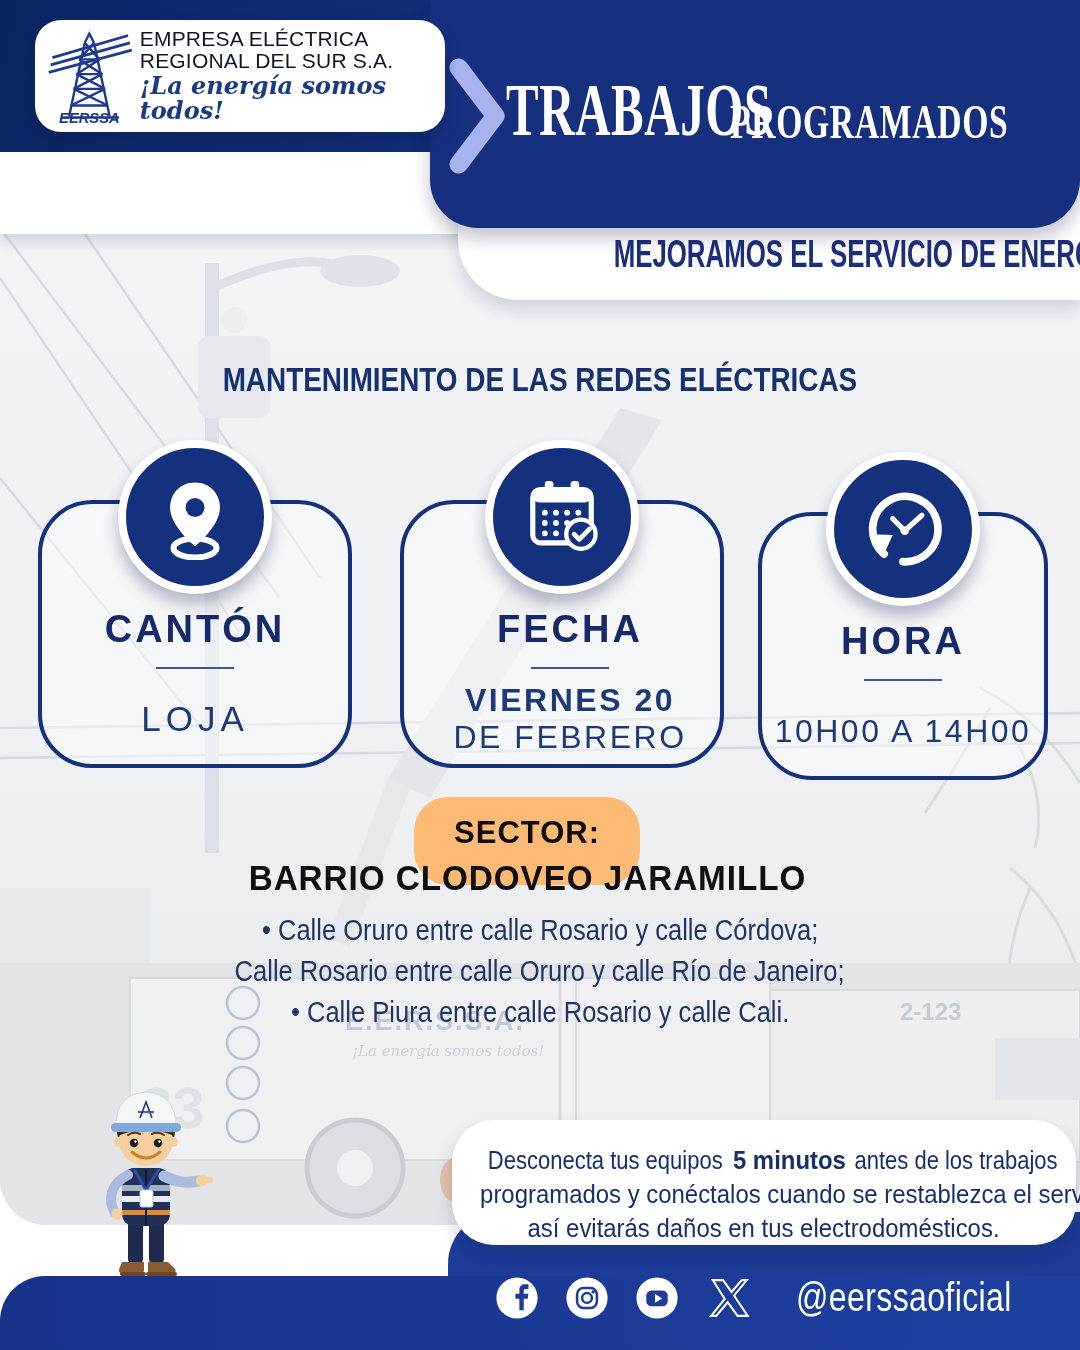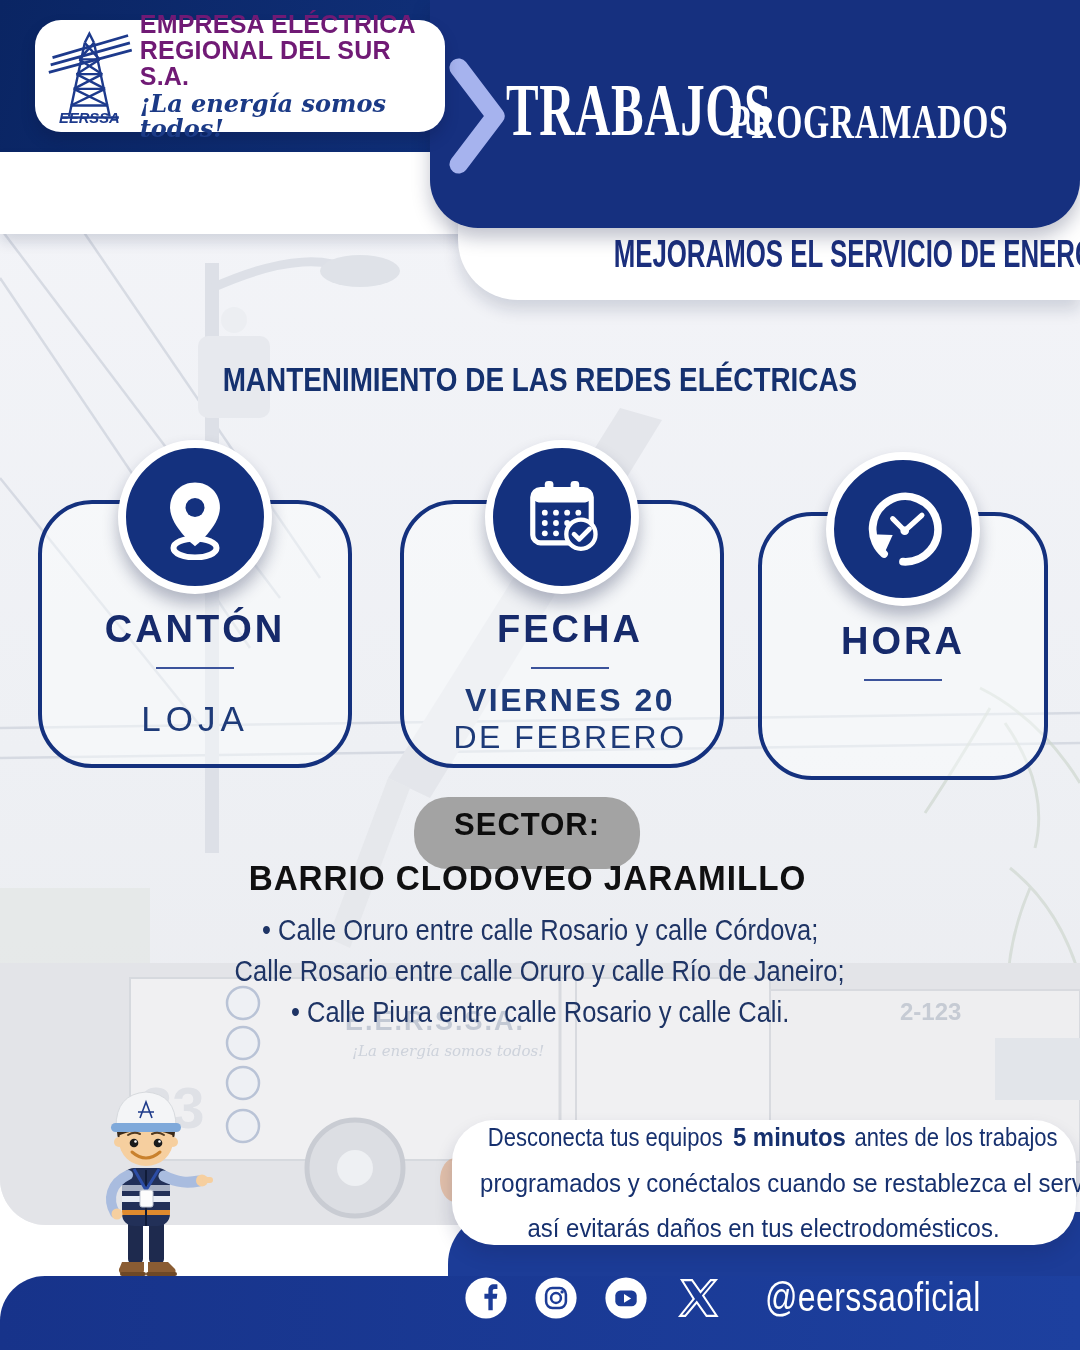--- a/index.html
+++ b/index.html
@@ -26,21 +26,21 @@
     border-radius:0 0 48px 48px;box-shadow:0 10px 18px rgba(10,20,60,.25);z-index:3;font-family:Liberation Serif, serif;}
   #chevron{left:18px;top:58px;width:60px;height:116px;}
   .t-main{left:76px;top:112px;color:#fff;font-weight:bold;font-size:74px;white-space:nowrap;
     transform:translateY(-52%) scaleX(.66);transform-origin:left center;letter-spacing:1px;}
   .t-sub{left:300px;top:121px;color:#fff;font-weight:bold;font-size:48px;white-space:nowrap;
     transform:translateY(-50%) scaleX(.70);transform-origin:left center;letter-spacing:1px;}
 
   #logo-box{left:35px;top:20px;width:410px;height:112px;background:#fff;border-radius:26px;
     box-shadow:0 8px 14px rgba(10,20,60,.25);z-index:4;display:flex;align-items:center;padding-left:12px;box-sizing:border-box;}
   #logo-text{margin-left:8px;line-height:1.04;}
-  #logo-text .l1,#logo-text .l2{font-weight:bold;font-size:25px;color:#701a75;letter-spacing:.2px;}
+  #logo-text .l1,#logo-text .l2{font-weight:normal;font-size:21px;color:#0f172a;letter-spacing:.2px;}
   #logo-text .slogan{font-family:"DejaVu Serif",serif;font-style:italic;font-weight:bold;
     font-size:24px;color:#1b3a86;margin-top:3px;}
 
   
   #section-title{left:0;top:360px;width:1080px;text-align:center;z-index:2;}
   #section-title span{display:inline-block;white-space:nowrap;font-weight:bold;font-size:34px;
     color:#15316f;transform:scaleX(.82);}
 
   
   .card{border:4px solid #14317e;border-radius:54px;background:rgba(253,254,255,.45);z-index:2;}
@@ -54,42 +54,42 @@
   .card-label{margin-top:104px;text-align:center;font-weight:bold;font-size:38px;
     letter-spacing:3px;color:#162a6b;}
   .card-divider{width:78px;height:2px;background:#3b539b;margin:16px auto 0;}
   .card-value{margin-top:8px;height:84px;display:flex;flex-direction:column;justify-content:center;
     text-align:center;color:#1d3a78;font-size:32px;letter-spacing:2.5px;line-height:1.15;}
   .card-value .bold{font-weight:bold;}
   .card-value .wide{letter-spacing:5px;font-size:35px;}
 
   
   #sector-pill{left:527px;top:797px;transform:translateX(-50%);height:72px;line-height:56px;
-    padding:0 40px;background:#a3a3a3;border-radius:34px;z-index:2;
+    padding:8px 40px;background:#fdba74;border-radius:34px;z-index:2;
     font-weight:bold;font-size:31px;letter-spacing:1px;color:#0d0d0d;}
   #sector-name{left:0;top:858px;width:1054px;text-align:center;z-index:2;}
   #sector-name span{display:inline-block;white-space:nowrap;font-weight:bold;font-size:35px;
     letter-spacing:1px;color:#101011;transform:scaleX(.95);}
   #streets{left:0;top:912px;width:1080px;text-align:center;z-index:2;line-height:37px;}
   #streets .street span{display:inline-block;white-space:nowrap;font-size:29px;color:#1e3465;
     transform:scaleX(.88);}
 
   
   #notice-card{left:452px;top:1120px;width:624px;height:125px;background:#fff;border-radius:42px;
     box-shadow:0 10px 18px rgba(20,30,70,.18);z-index:4;display:flex;flex-direction:column;
-    justify-content:space-between;text-align:center;color:#16306e;font-size:26px;line-height:34px;}
+    justify-content:flex-end;text-align:center;color:#16306e;font-size:26px;line-height:34px;}
   #notice-card .nline span{display:inline-block;white-space:nowrap;transform:scaleX(.92);}
   #notice-card b{font-weight:bold;}
 
   
   #footer-right{left:448px;top:1212px;width:632px;height:138px;background:#1c3c97;
     border-top-left-radius:52px;z-index:3;}
   #footer-main{left:0;top:1276px;width:1080px;height:74px;background:linear-gradient(90deg,#17338a,#1d409f);
     border-top-left-radius:45px;z-index:3;}
-  #social-row{left:465px;top:1274px;display:flex;align-items:center;gap:28px;z-index:6;}
+  #social-row{left:496px;top:1274px;display:flex;align-items:center;gap:28px;z-index:6;}
   .soc{width:42px;height:42px;}
   #handle{margin-left:16px;color:#ffffff;font-weight:300;font-size:41px;white-space:nowrap;
     transform:scaleX(.78);transform-origin:left center;letter-spacing:.5px;}
 
   
   #mascot{left:82px;top:1082px;width:132px;height:196px;z-index:5;}
 </style>
 </head>
 <body>
 
@@ -234,20 +234,24 @@
     <div class="card-circle">
       <svg viewBox="0 0 100 100">
         <path d="M28 79 A38 38 0 1 1 50 88" fill="none" stroke="#fff" stroke-width="9" stroke-linecap="round"></path>
         <path d="M14 56 L28 79 L38 57 Z" fill="#fff"></path>
         <path d="M52 52 L38 38 M52 52 L72 34" stroke="#fff" stroke-width="6" stroke-linecap="round"></path>
         <circle cx="52" cy="52" r="5" fill="#fff"></circle>
       </svg>
     </div>
     <div class="card-label">HORA</div>
     <div class="card-divider"></div>
+    <div class="card-value">
+      <span>10H00 A 14H00</span>
+      <span></span>
+    </div>
   </div>
 
   <div class="abs" id="sector-pill">
     <span>SECTOR:</span>
   </div>
   <div class="abs" id="streets">
     <div class="street"><span>• Calle Oruro entre calle Rosario y calle Córdova;</span></div>
     <div class="street"><span>Calle Rosario entre calle Oruro y calle Río de Janeiro;</span></div>
     <div class="street"><span>• Calle Piura entre calle Rosario y calle Cali.</span></div>
   </div>

